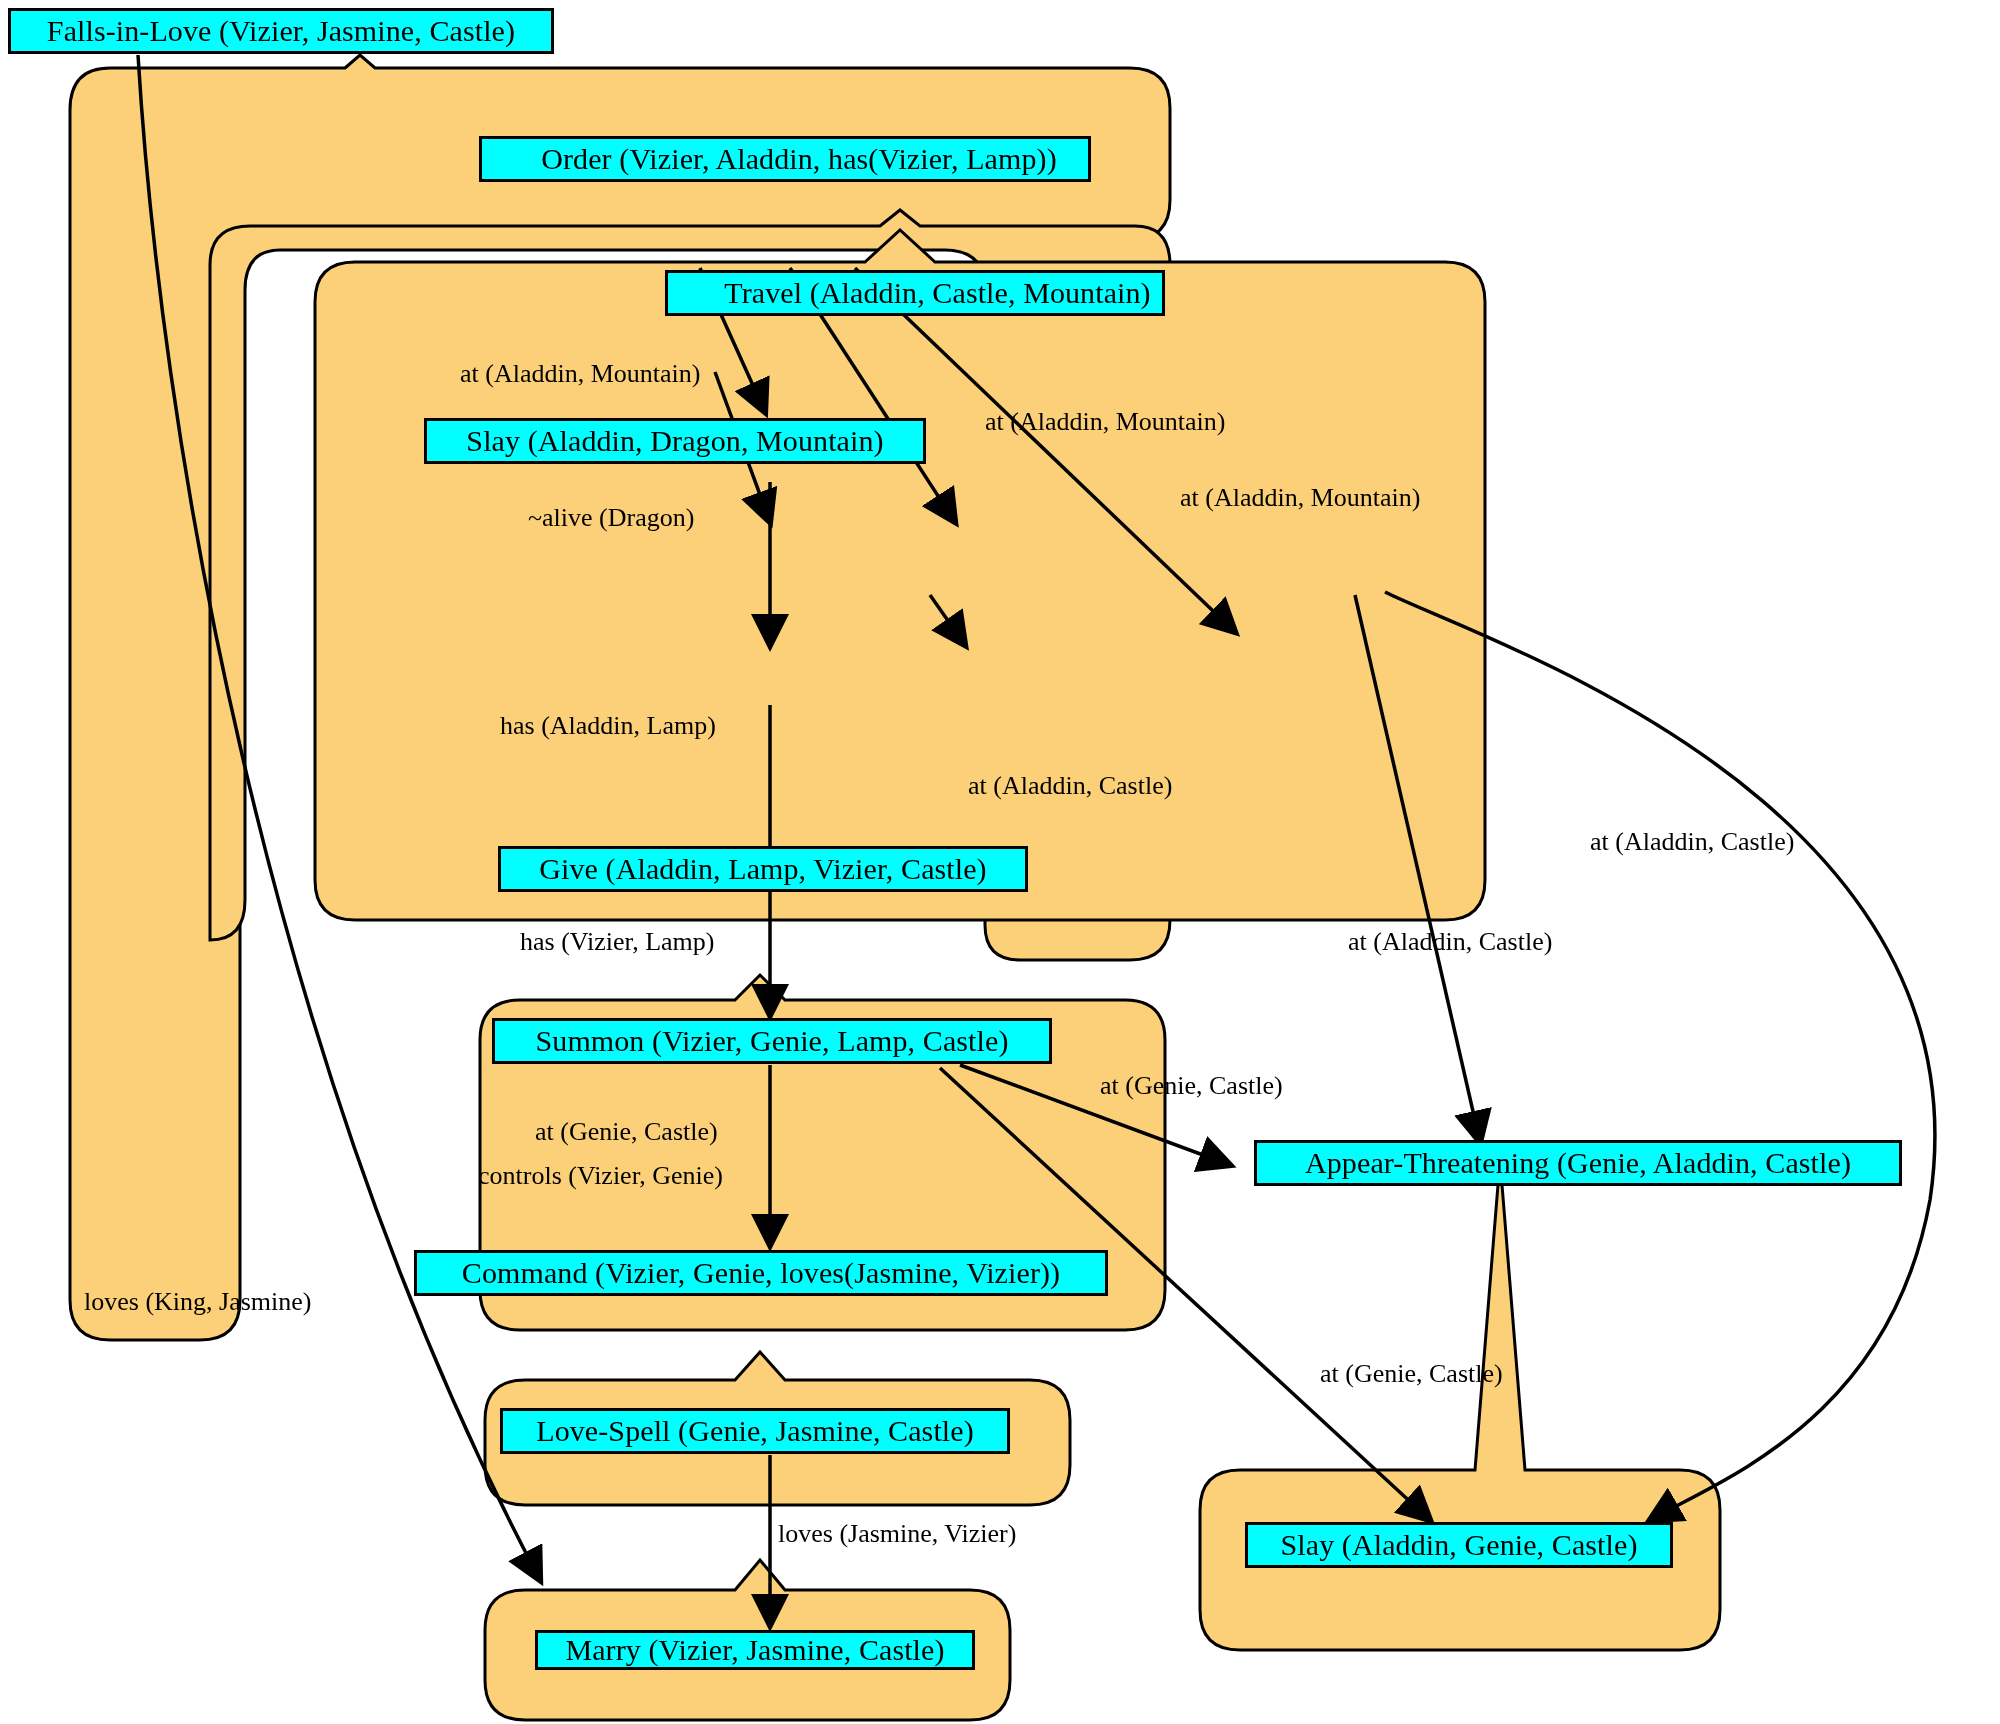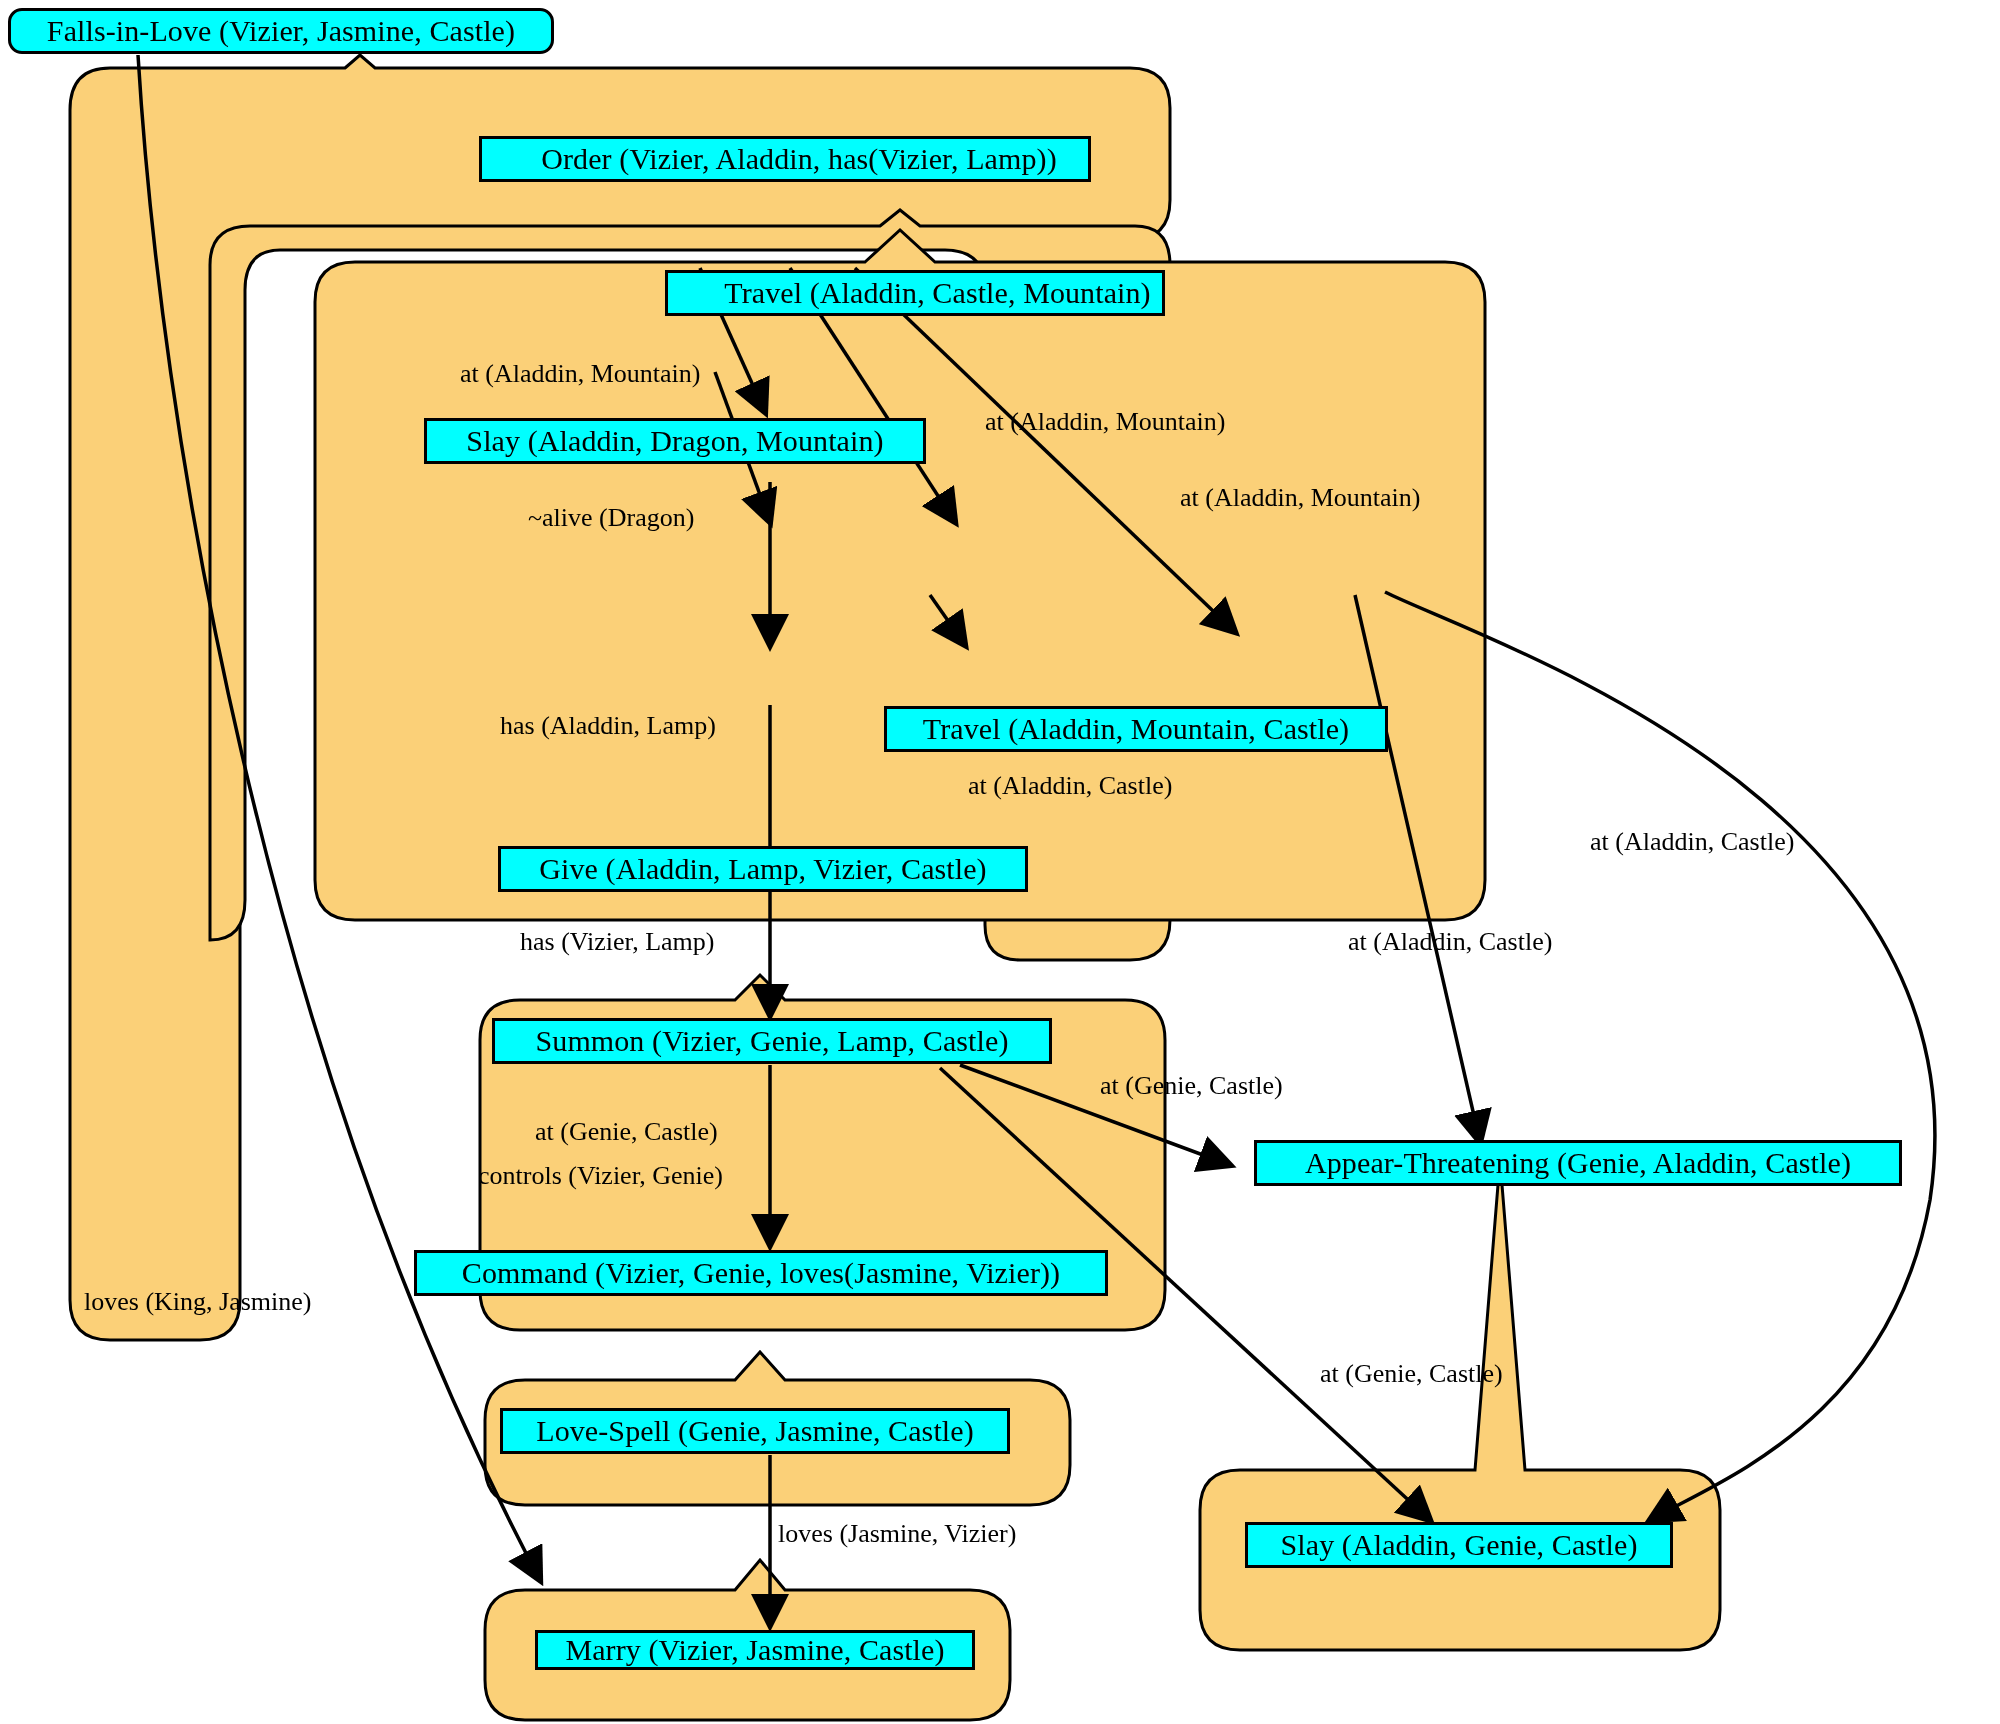--- a/index.html
+++ b/index.html
@@ -181,30 +181,29 @@
 
     <path class="edge" marker-end="url(#ah)" d="M 770,1065 L 770,1245"></path>
 
     <path class="edge" marker-end="url(#ah)" d="M 960,1065 L 1230,1165"></path>
 
     <path class="edge" marker-end="url(#ah)" d="M 940,1068 L 1430,1520"></path>
 
     <path class="edge" marker-end="url(#ah)" d="M 770,1455 L 770,1625"></path>
   </svg>
 
-  <div class="node-box" style="left:8px;  top:8px;   width:546px;  height:46px;border-radius:14px;">Falls-in-Love (Vizier, Jasmine, Castle)</div>
+  <div class="node-box" style="left:8px;  top:8px;   width:546px;  height:46px;">Falls-in-Love (Vizier, Jasmine, Castle)</div>
 
   <div class="node-box" style="left:479px; top:136px; width:612px; height:46px;padding-left:28px;">Order (Vizier, Aladdin, has(Vizier, Lamp))</div>
 
   <div class="node-box" style="left:665px; top:270px; width:500px; height:46px;padding-left:45px;">Travel (Aladdin, Castle, Mountain)</div>
 
   <div class="node-box" style="left:424px; top:418px; width:502px; height:46px;">Slay (Aladdin, Dragon, Mountain)</div>
 
 
-  <div class="node-box" style="left:884px; top:706px; width:504px; height:46px;">Travel (Aladdin, Mountain, Castle)</div>
 
   <div class="node-box" style="left:498px; top:846px; width:530px; height:46px;">Give (Aladdin, Lamp, Vizier, Castle)</div>
 
   <div class="node-box" style="left:480px; top:1018px; width:560px; height:46px;margin-left:12px;">Summon (Vizier, Genie, Lamp, Castle)</div>
 
   <div class="node-box" style="left:414px; top:1250px; width:694px; height:46px;">Command (Vizier, Genie, loves(Jasmine, Vizier))</div>
 
   <div class="node-box" style="left:500px; top:1408px; width:510px; height:46px;">Love-Spell (Genie, Jasmine, Castle)</div>
 
   <div class="node-box" style="left:535px; top:1630px; width:440px; height:40px;">Marry (Vizier, Jasmine, Castle)</div>

